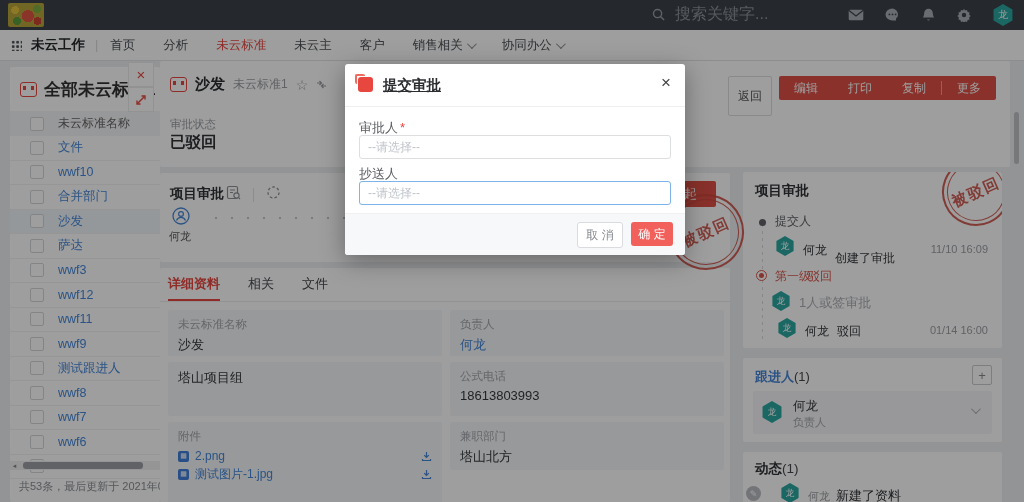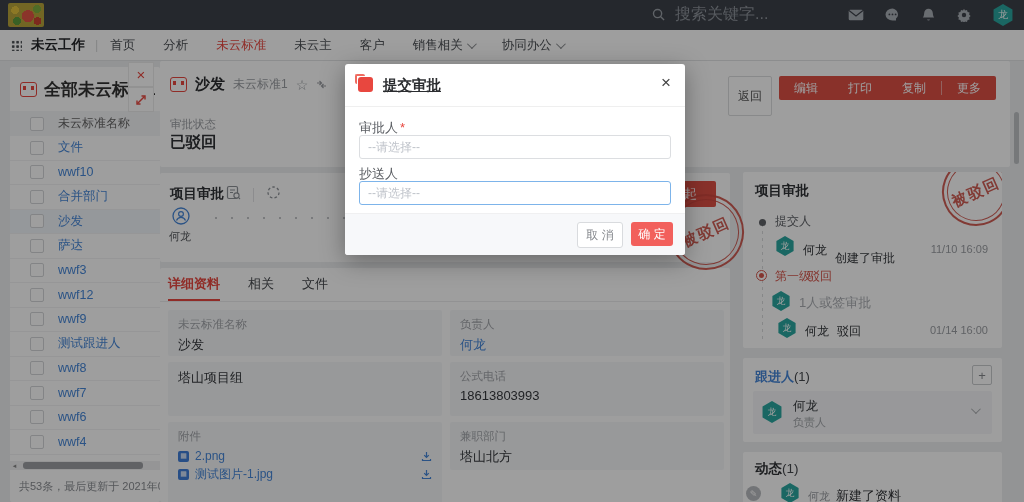--- a/index.html
+++ b/index.html
@@ -267,20 +267,24 @@
     <div class="sb-row">
         <span class="ckb"></span>
         <span class="lnk">wwf3</span>
       </div>
     <div class="sb-row">
         <span class="ckb"></span>
         <span class="lnk">wwf12</span>
       </div>
     <div class="sb-row">
         <span class="ckb"></span>
+        <span class="lnk">wwf11</span>
+      </div>
+    <div class="sb-row">
+        <span class="ckb"></span>
         <span class="lnk">wwf9</span>
       </div>
     <div class="sb-row">
         <span class="ckb"></span>
         <span class="lnk">测试跟进人</span>
       </div>
     <div class="sb-row">
         <span class="ckb"></span>
         <span class="lnk">wwf8</span>
       </div>

